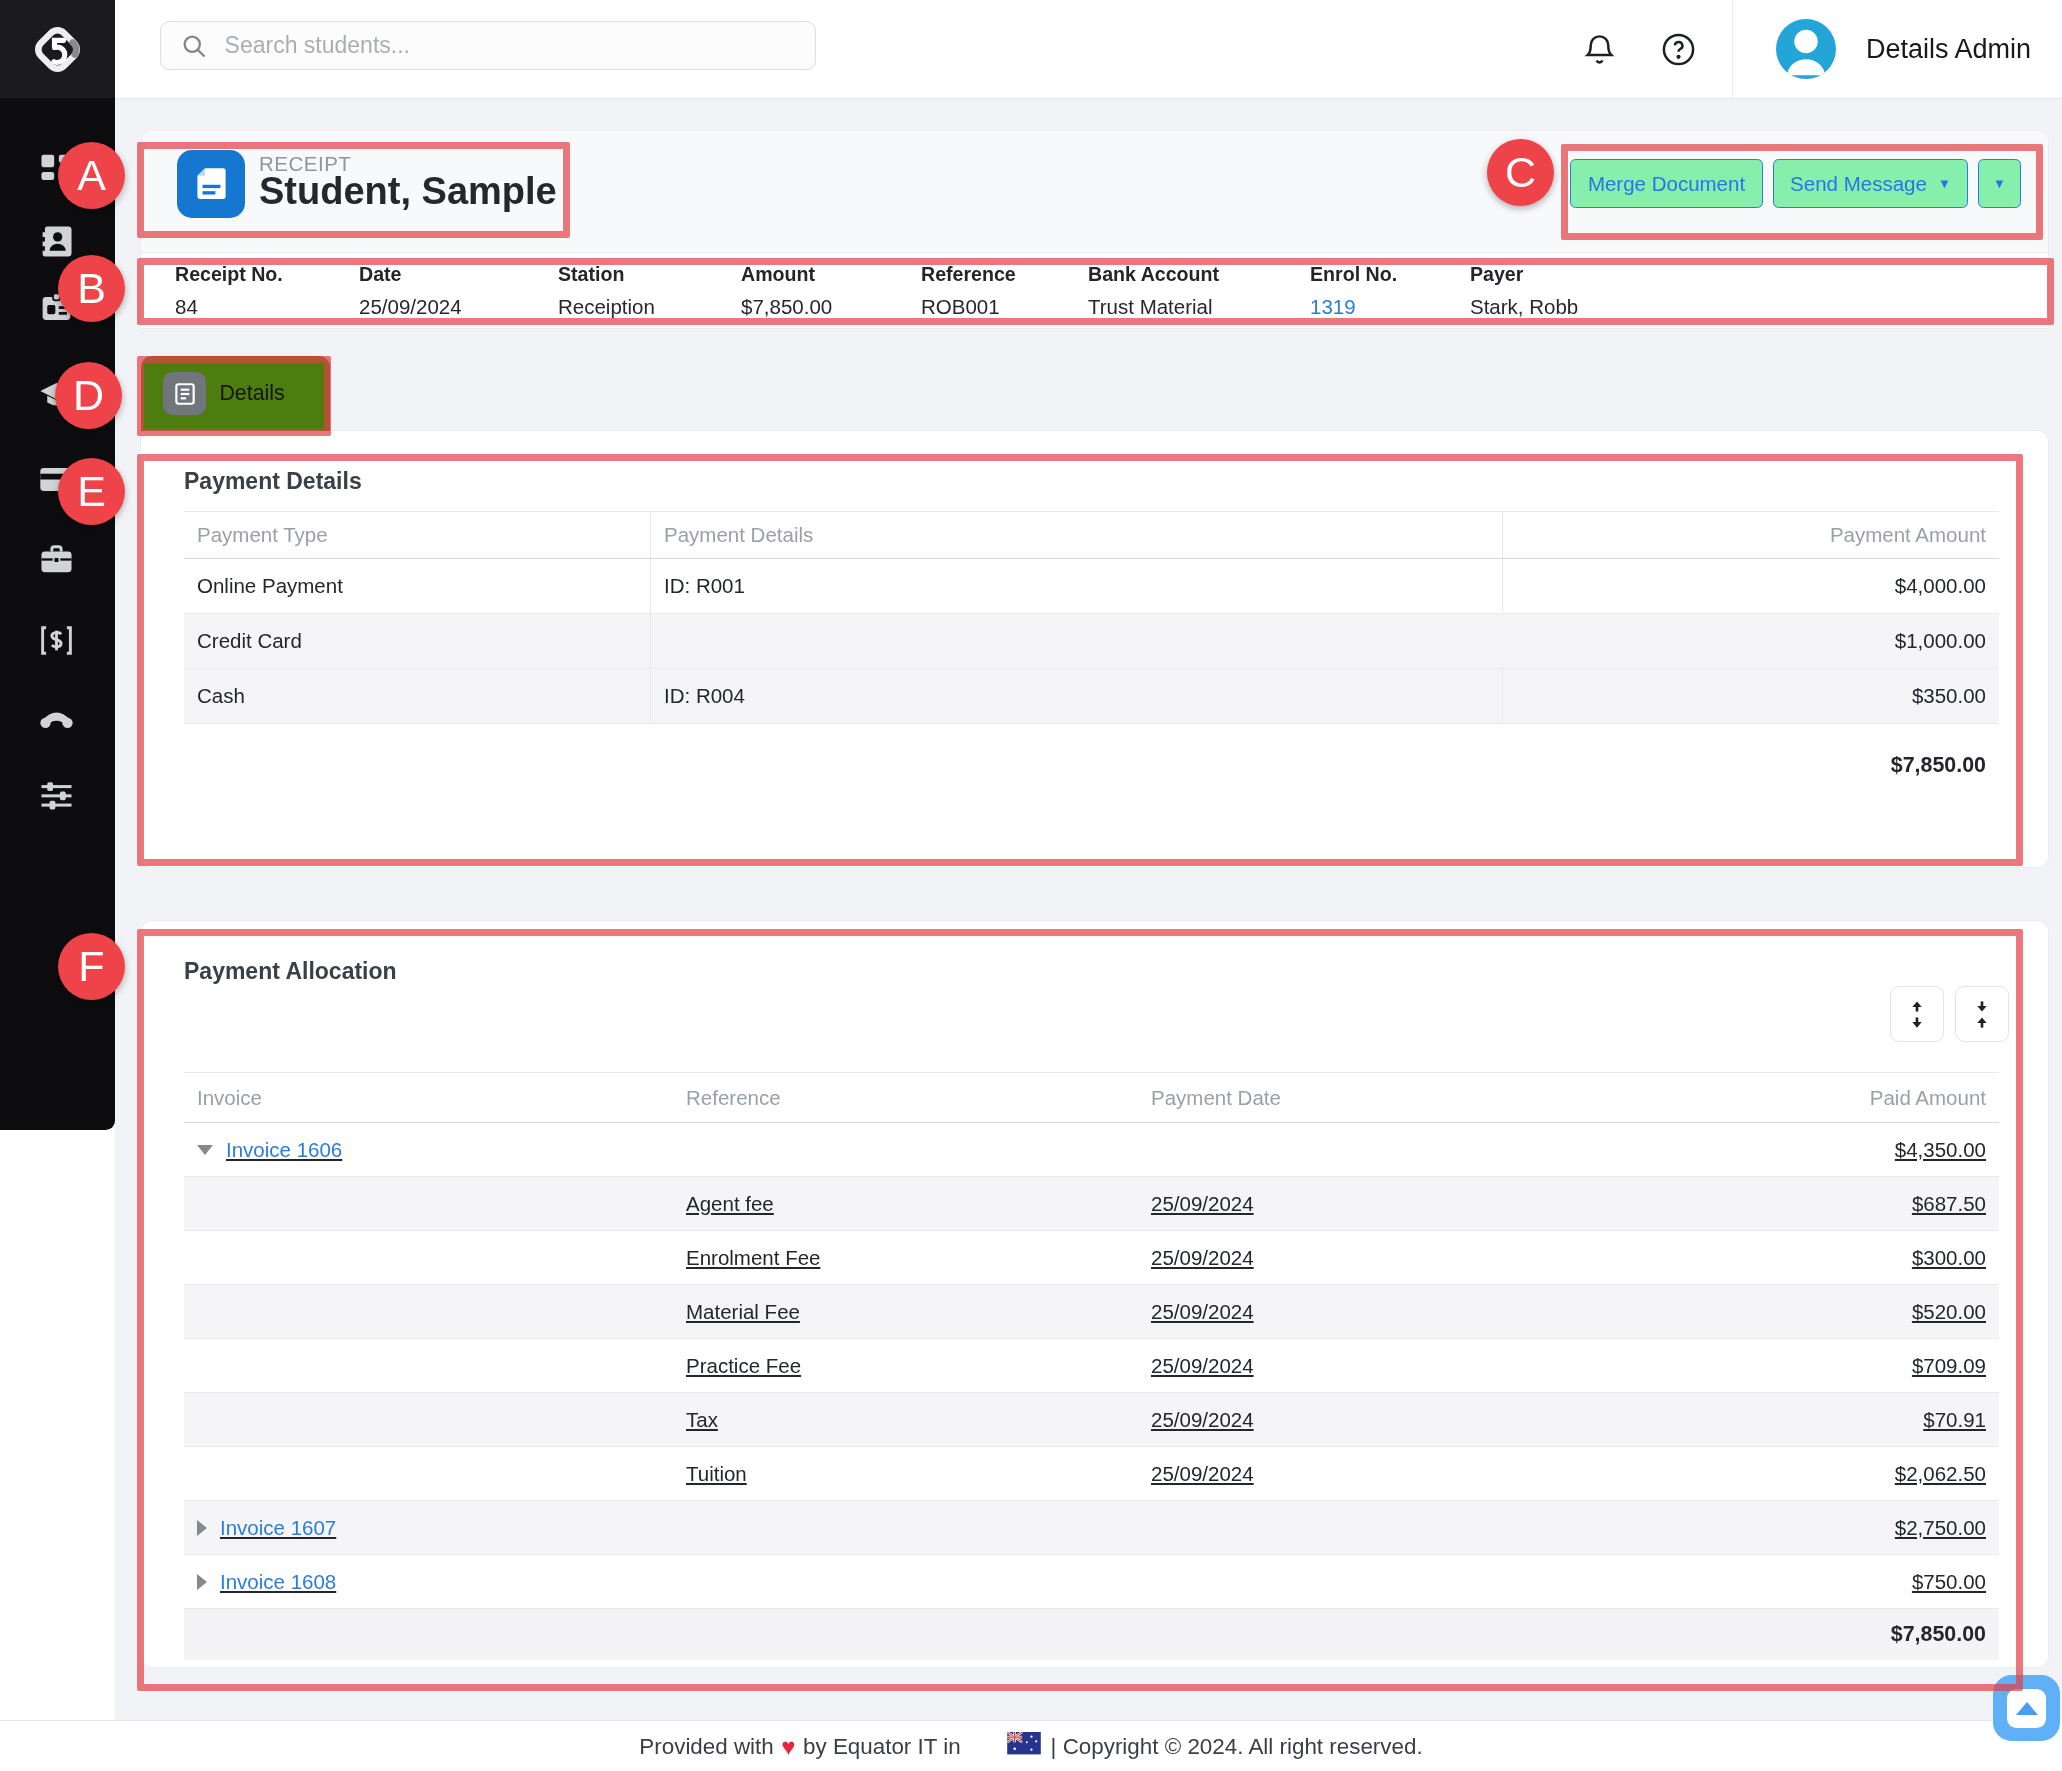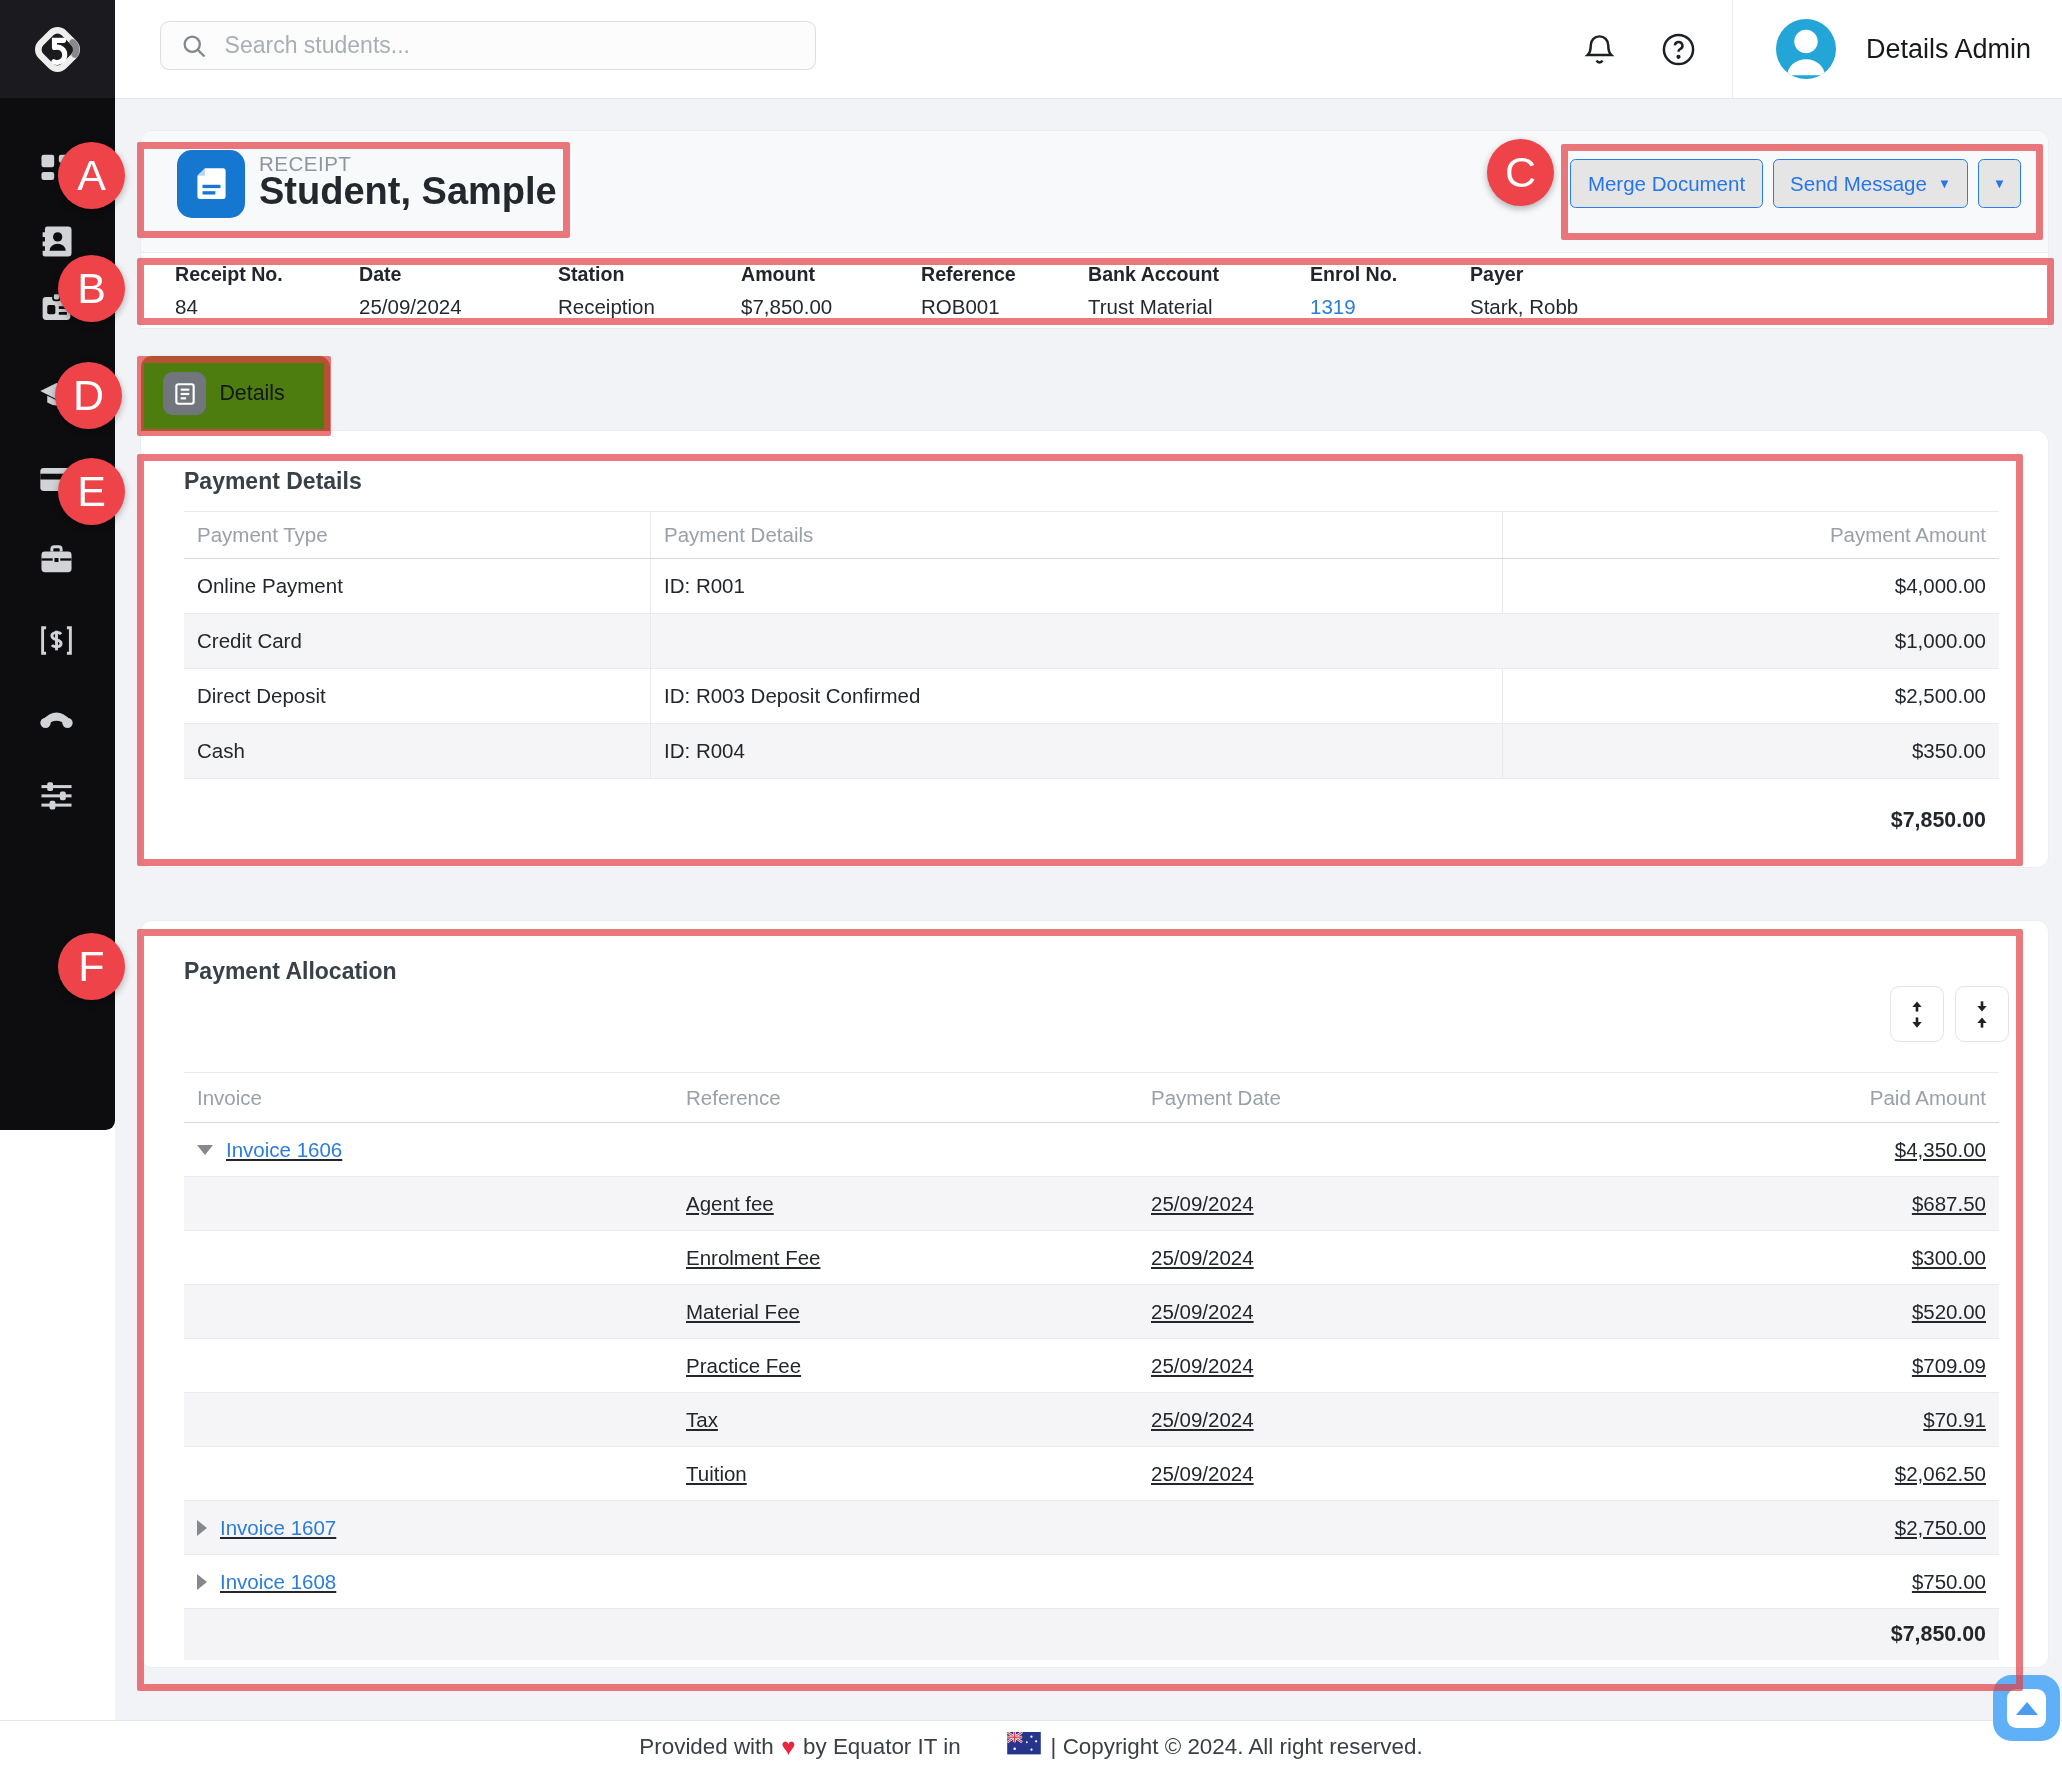--- a/index.html
+++ b/index.html
@@ -19,21 +19,21 @@
   
   .sidebar{position:absolute;left:0;top:0;width:115px;height:1130px;background:#0d0d10;z-index:20;border-radius:0 0 9.3px 0;}
   .logo-block{position:absolute;left:0;top:0;width:115px;height:98px;background:#1a1a1f;display:flex;align-items:center;justify-content:center;}
   .nav-ic{position:absolute;left:38px;width:37px;height:37px;}
   
   .header-card{position:absolute;left:141px;top:131px;width:1907px;height:197px;background:#fff;border-radius:11.2px 11.2px 0 0;box-shadow:0 0 0 0.9px #ececf0;z-index:10;}
   .header-band{position:absolute;left:0;top:0;width:100%;height:122px;background:#f8f9fb;border-bottom:0.9px solid #ececef;border-radius:11.2px 11.2px 0 0;box-sizing:border-box;}
   .doc-icon{position:absolute;left:36px;top:18.6px;width:68px;height:68px;border-radius:15px;background:#1577d0;display:flex;align-items:center;justify-content:center;}
   .receipt-label{position:absolute;left:118px;top:20.5px;font-size:20.5px;color:#8f959c;letter-spacing:0.5px;}
   .receipt-title{position:absolute;left:118px;top:39px;font-size:38px;font-weight:600;color:#24282d;}
-  .btn{position:absolute;top:28px;height:49px;background:#e5e5e5;border:1.9px solid #2b7ceb;border-radius:5.6px;color:#2676e9;font-size:20.5px;display:flex;align-items:center;justify-content:center;box-sizing:border-box;font-family:"Liberation Sans",sans-serif;}
+  .btn{position:absolute;top:28px;height:49px;background:#86efac;border:1.9px solid #2b7ceb;border-radius:5.6px;color:#2676e9;font-size:20.5px;display:flex;align-items:center;justify-content:center;box-sizing:border-box;font-family:"Liberation Sans",sans-serif;}
   .caret{font-size:13px;margin-left:11.2px;}
   
   .info-row{position:absolute;left:0;top:122px;width:100%;height:75px;background:#fff;}
   .field{position:absolute;top:6.5px;}
   .field .lb{font-size:19.6px;font-weight:700;color:#22262a;line-height:28px;}
   .field .vl{font-size:20.5px;color:#25292e;line-height:28px;margin-top:5.6px;}
   .field .vl.link{color:#2b7cdf;}
   
   .tab{position:absolute;left:141px;top:356px;width:189px;height:75px;background:#4d7c0f;border-radius:11.2px 11.2px 0 0;z-index:11;display:flex;align-items:center;box-shadow:0 -0.9px 0 0 #ececf0;}
   .tab-ic{width:43px;height:43px;border-radius:9.3px;background:#70767c;margin-left:22.4px;display:flex;align-items:center;justify-content:center;}
@@ -256,25 +256,20 @@
         <div class="c-pa">Payment Amount</div>
       </div>
       <div class="trow pd-row vline">
         <div class="c-pt">Online Payment</div>
           <div class="c-pd">ID: R001</div>
           <div class="c-pa">$4,000.00</div>
       </div>
       <div class="trow pd-row vline stripe">
         <div class="c-pt">Credit Card</div>
           <div class="c-pa">$1,000.00</div>
-      </div>
-      <div class="trow pd-row vline">
-        <div class="c-pt">Direct Deposit</div>
-          <div class="c-pd">ID: R003 Deposit Confirmed</div>
-          <div class="c-pa">$2,500.00</div>
       </div>
       <div class="trow pd-row vline stripe">
         <div class="c-pt">Cash</div>
           <div class="c-pd">ID: R004</div>
           <div class="c-pa">$350.00</div>
       </div>
       <div class="pd-total">$7,850.00</div>
     </div>
   </div>
 

